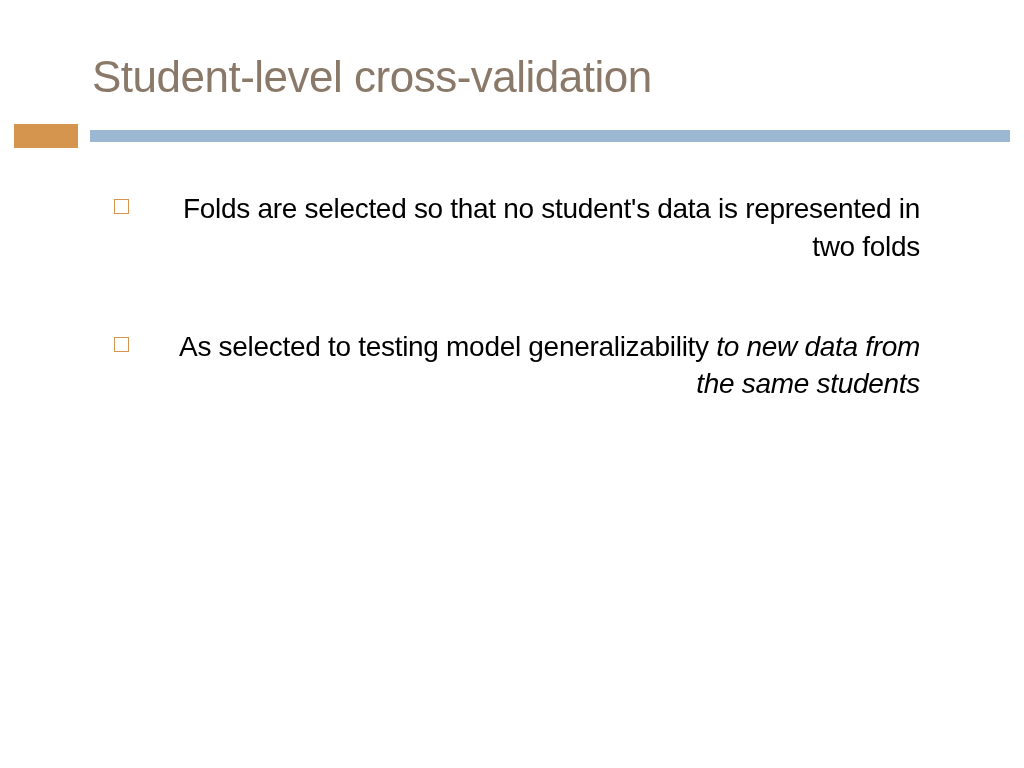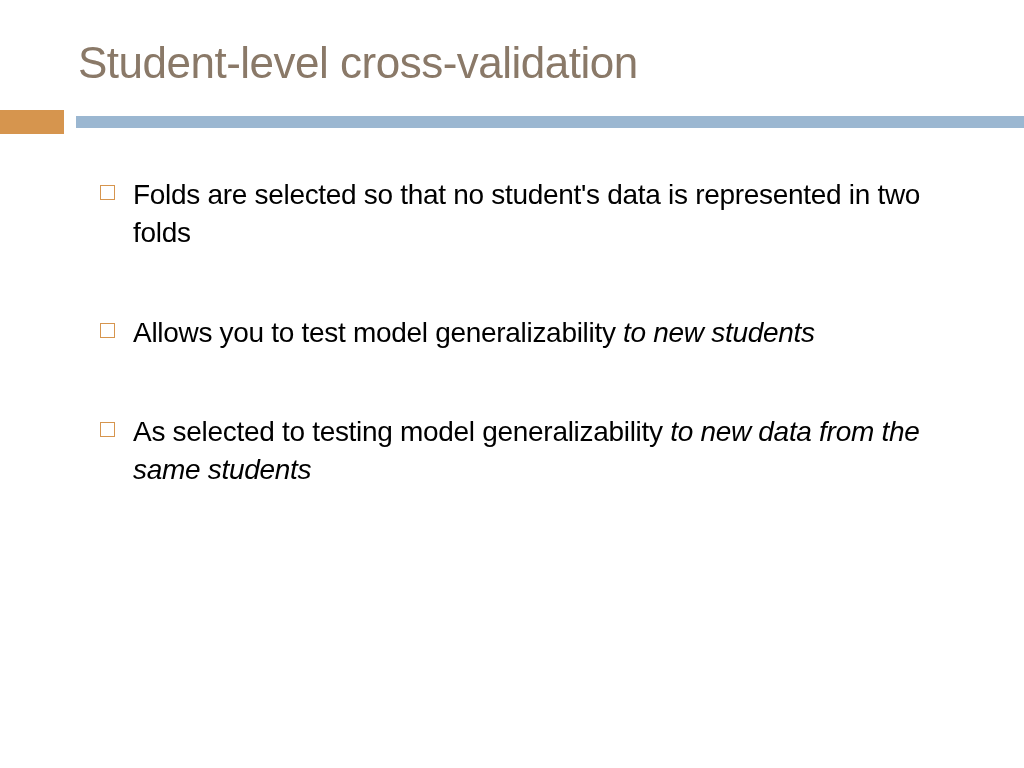--- a/index.html
+++ b/index.html
@@ -11,21 +11,21 @@
       width: 1024px;
       height: 768px;
       background: #ffffff;
       font-family: "Century Gothic", "Futura", "Avant Garde", sans-serif;
       position: relative;
       overflow: hidden;
     }
     .slide {
       width: 100%;
       height: 100%;
-      padding: 0;
+      padding: 14px;
     }
     .title {
       font-size: 44px;
       color: #8a7968;
       font-weight: normal;
       padding: 38px 0 0 78px;
       letter-spacing: -0.5px;
     }
     .divider-bar {
       display: flex;
@@ -48,20 +48,21 @@
       height: 12px;
       background: #9bb7d1;
     }
     .content {
       padding: 42px 90px 0 100px;
     }
     .bullet-item {
       display: flex;
       align-items: flex-start;
       margin-bottom: 62px;
+      text-align: right;
     }
     .bullet-box {
       width: 15px;
       height: 15px;
       border: 1.5px solid #d6954e;
       margin-right: 18px;
       margin-top: 9px;
       flex-shrink: 0;
     }
     .bullet-text {
@@ -88,26 +89,20 @@
 
   <div class="content">
 
     <div class="bullet-item">
       <div class="bullet-box"></div>
       <div class="bullet-text">
         <span>Folds are selected so that no student's data is represented in two folds</span><span class="italic"></span>
       </div>
     </div>
 
-    <div class="bullet-item">
-      <div class="bullet-box"></div>
-      <div class="bullet-text">
-        <span>Allows you to test model generalizability </span><span class="italic">to new students</span>
-      </div>
-    </div>
 
     <div class="bullet-item">
       <div class="bullet-box"></div>
       <div class="bullet-text">
         <span>As selected to testing model generalizability </span><span class="italic">to new data from the same students</span>
       </div>
     </div>
 
   </div>
 </div>

